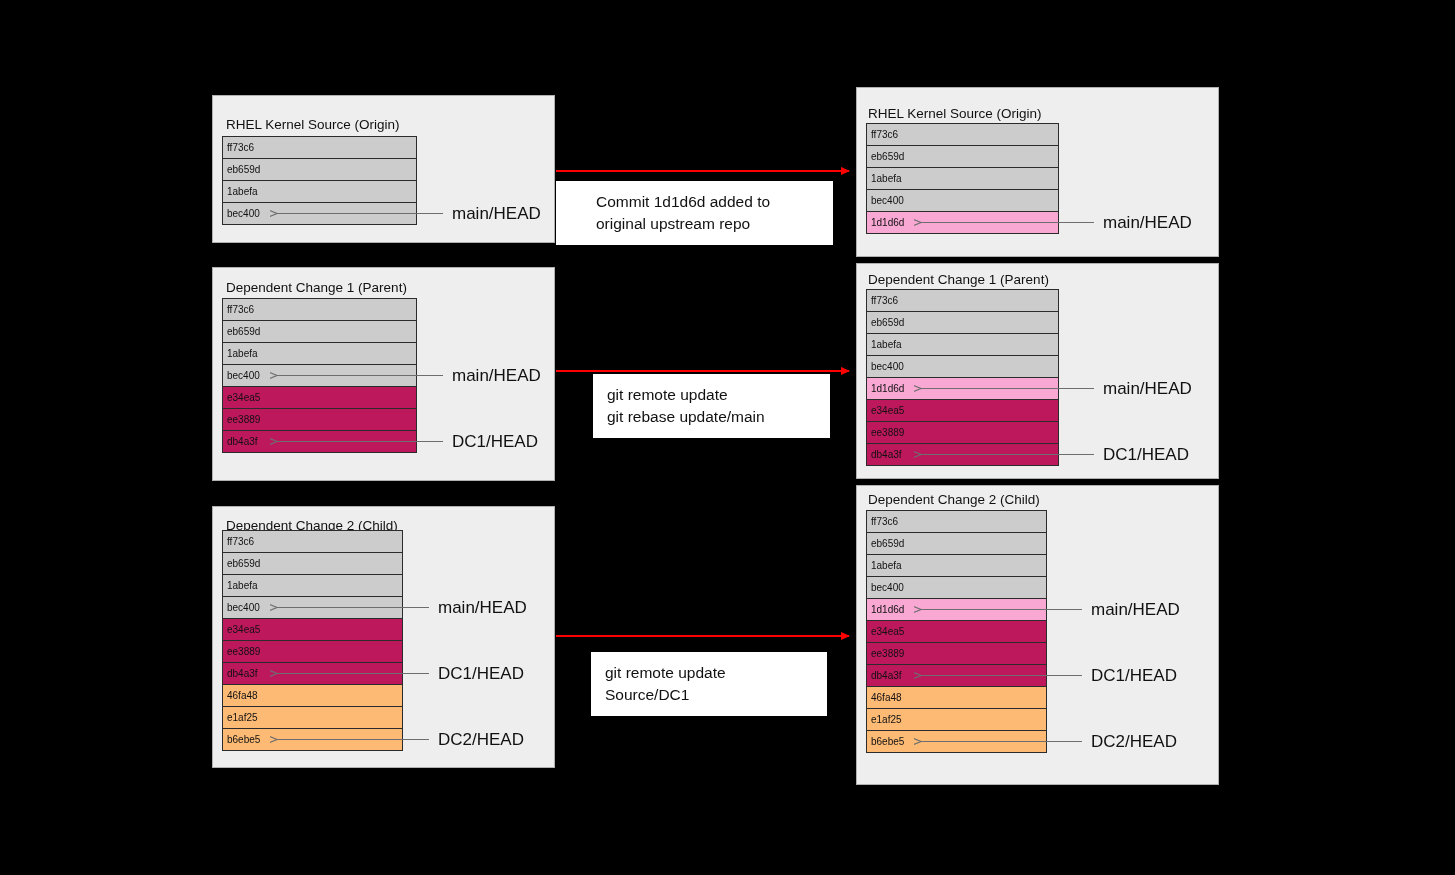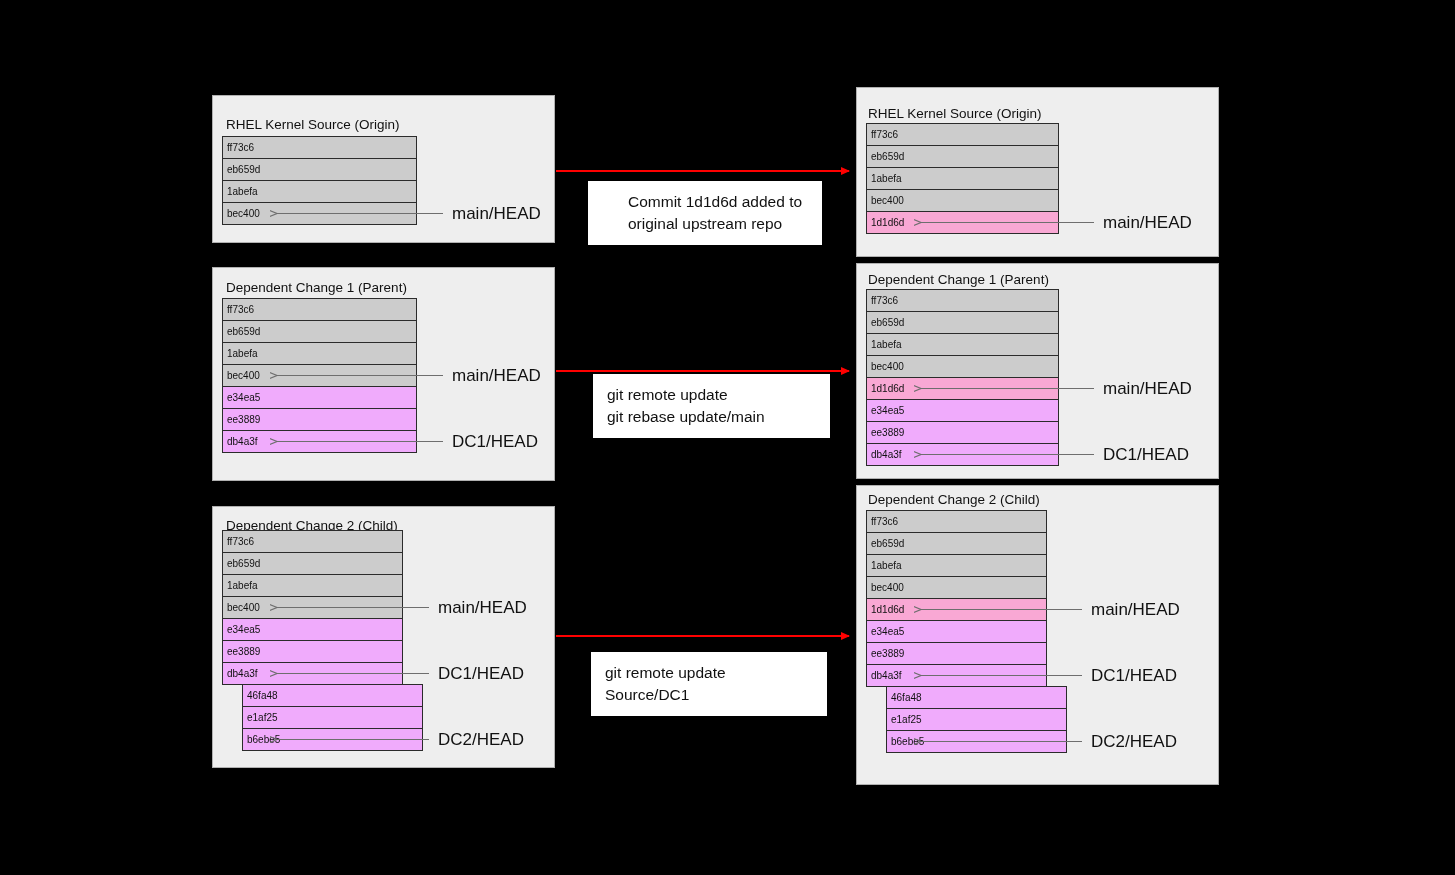--- a/index.html
+++ b/index.html
@@ -10,22 +10,22 @@
 
   
   .panel{position:absolute;background:#eeeeee;border:1px solid #b0b0b0;box-sizing:border-box;}
   .panel-title{position:absolute;font-size:13.5px;color:#111;white-space:nowrap;}
 
   
   .commit{position:absolute;box-sizing:border-box;border:1px solid #2b2b2b;
           font-size:10px;color:#111;line-height:1;display:flex;align-items:center;}
   .commit .sha{padding-left:4px;}
   .c-gray{background:#cccccc;}
-  .c-blue{background:#f0abfc;}
-  .c-green{background:#f0abfc;margin-left:20px;}
+  .c-blue{background:#be185d;}
+  .c-green{background:#fdba74;}
   .c-white{background:#f9a8d4;}
 
   
   .head-label{position:absolute;font-size:17px;color:#111;white-space:nowrap;}
 
   
   .note{position:absolute;background:#ffffff;box-sizing:border-box;
         font-size:15.5px;color:#111;line-height:1.45;
         display:flex;flex-direction:column;justify-content:center;padding-left:14px;}
   .note span{display:block;white-space:nowrap;}
@@ -55,21 +55,21 @@
   <div class="panel-title" style="left:868px;top:272px;">Dependent Change 1 (Parent)</div>
 
   <div class="panel" style="left:212px;top:506px;width:343px;height:262px;">
   </div>
   <div class="panel-title" style="left:226px;top:518px;">Dependent Change 2 (Child)</div>
 
   <div class="panel" style="left:856px;top:485px;width:363px;height:300px;">
   </div>
   <div class="panel-title" style="left:868px;top:492px;">Dependent Change 2 (Child)</div>
 
-  <div class="note" style="left:588px;top:181px;width:234px;height:64px;padding-left:40px;">
+  <div class="note" style="left:556px;top:181px;width:277px;height:64px;padding-left:40px;">
     <span>Commit 1d1d6d added to</span>
     <span>original upstream repo</span>
   </div>
 
   <div class="note" style="left:593px;top:374px;width:237px;height:64px;">
     <span>git remote update</span>
     <span>git rebase update/main</span>
   </div>
 
   <div class="note" style="left:591px;top:652px;width:236px;height:64px;">

